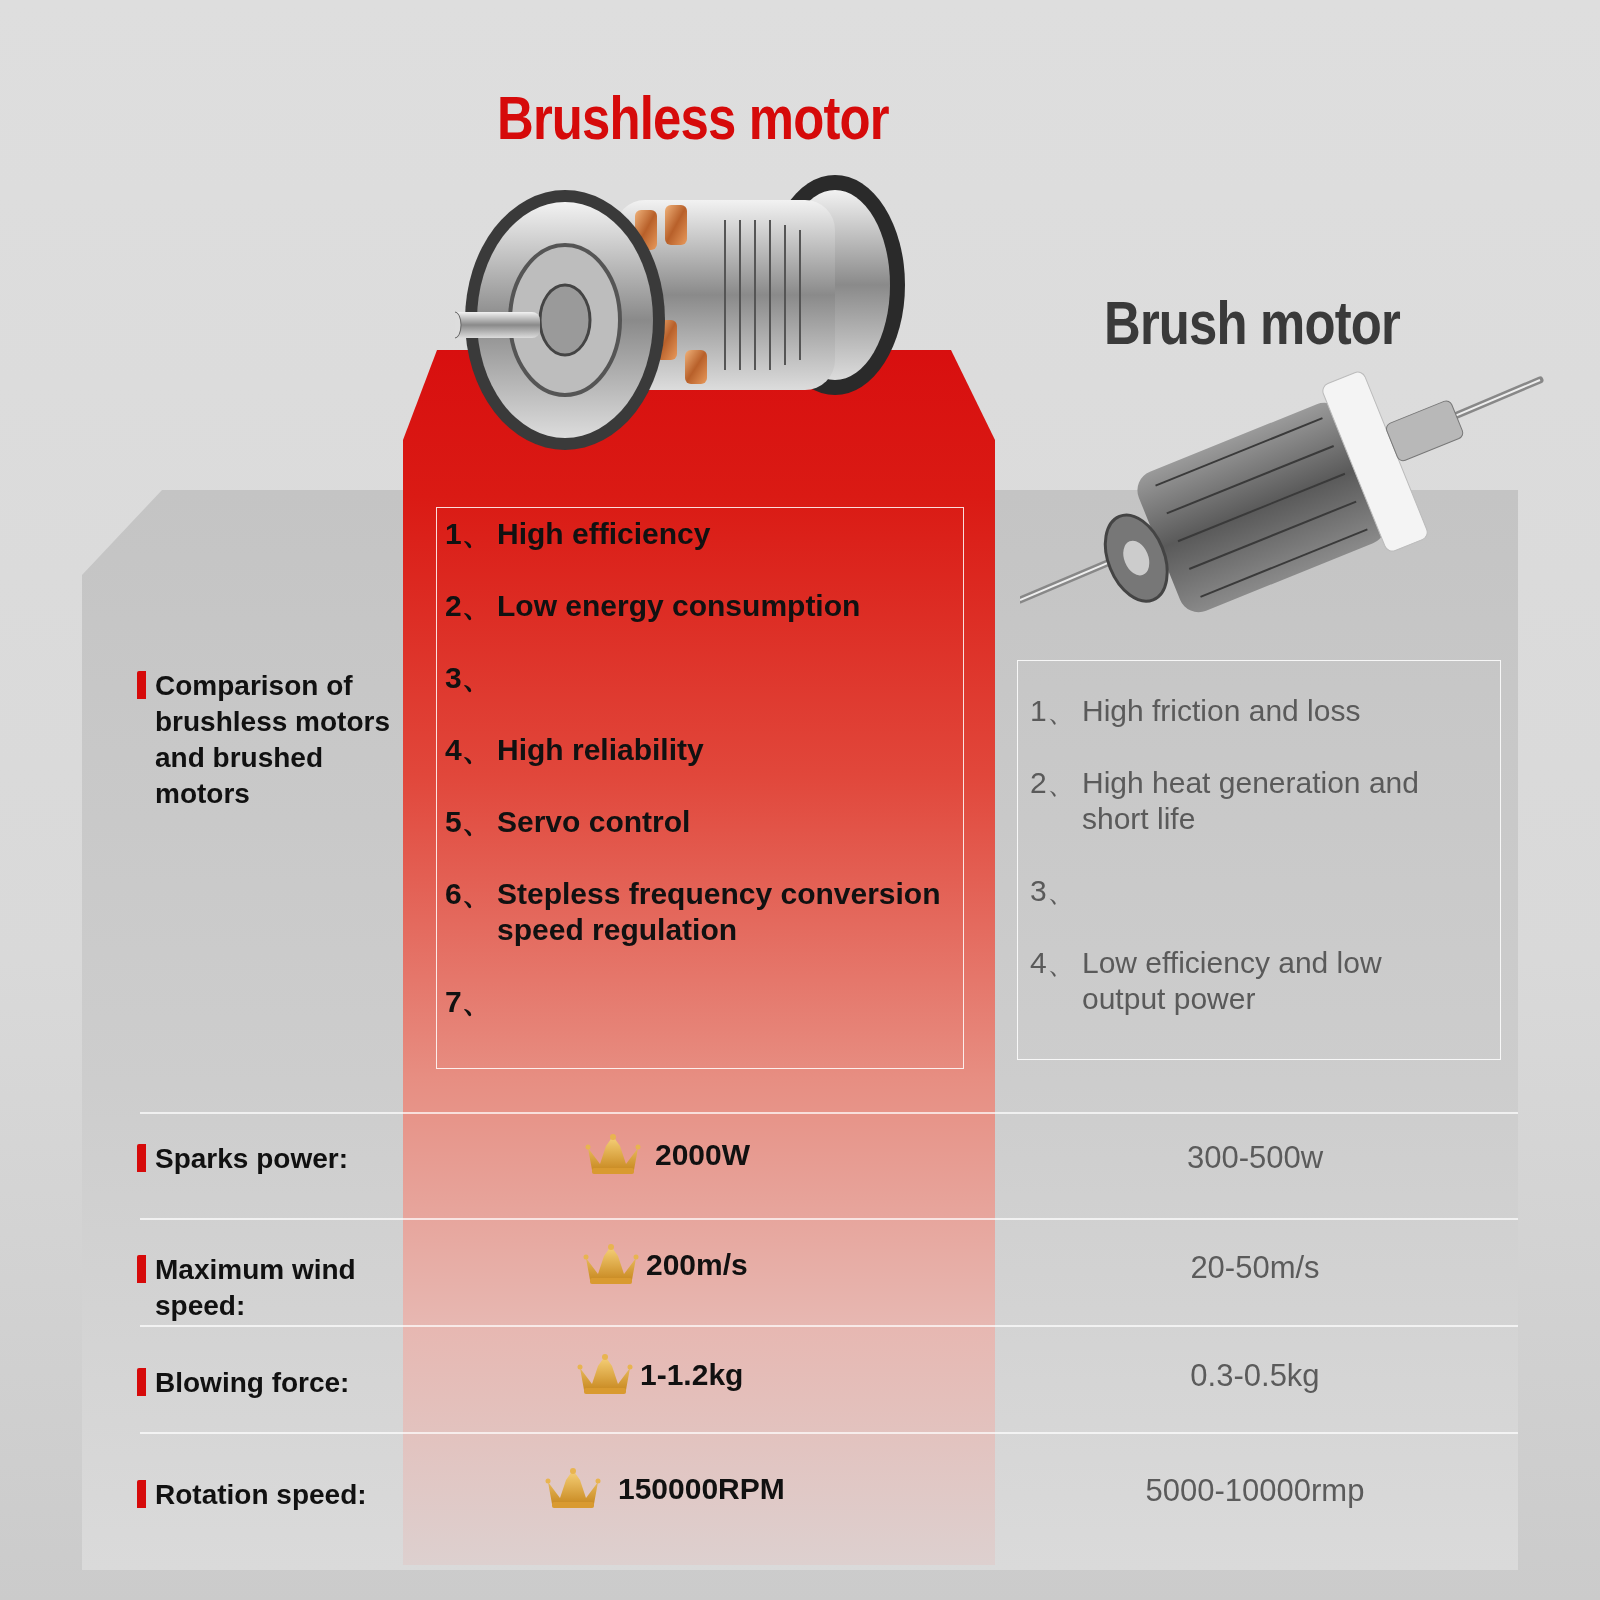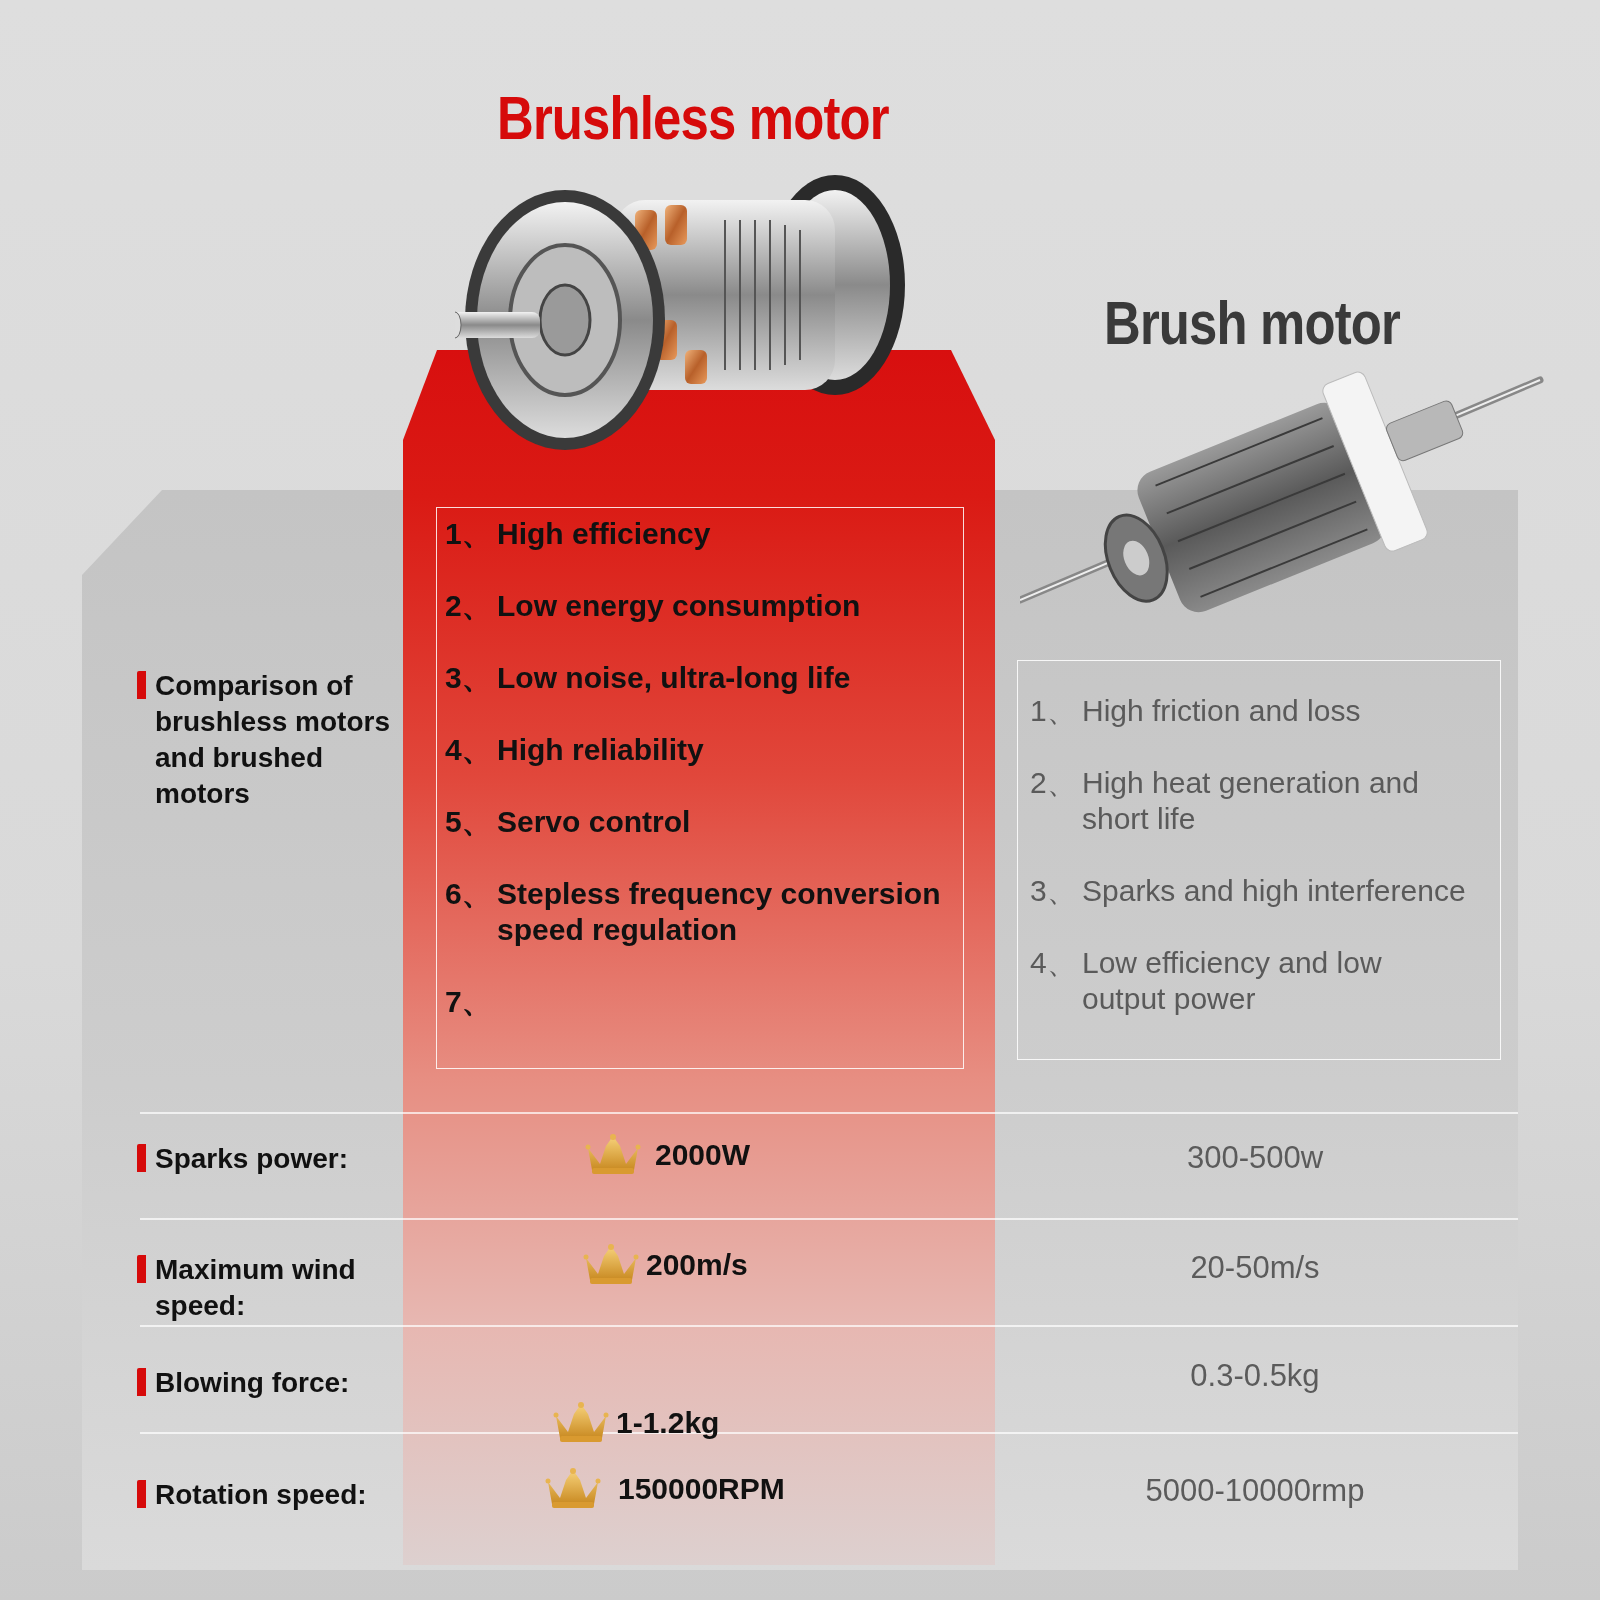--- a/index.html
+++ b/index.html
@@ -142,21 +142,20 @@
   <div class="list-item" style="top:8px;">
       <span class="num">1、</span>
       <span>High efficiency</span>
     </div>
   <div class="list-item" style="top:80px;">
       <span class="num">2、</span>
       <span>Low energy consumption</span>
     </div>
   <div class="list-item" style="top:152px;">
       <span class="num">3、</span>
-      <span>Low noise, ultra-long life</span>
     </div>
   <div class="list-item" style="top:224px;">
       <span class="num">4、</span>
       <span>High reliability</span>
     </div>
   <div class="list-item" style="top:296px;">
       <span class="num">5、</span>
       <span>Servo control</span>
     </div>
   <div class="list-item" style="top:368px; width:510px;">
@@ -172,21 +171,20 @@
   <div class="list-item" style="top:32px;">
       <span class="num">1、</span>
       <span>High friction and loss</span>
     </div>
   <div class="list-item" style="top:104px; width:420px;">
       <span class="num">2、</span>
       <span>High heat generation and short life</span>
     </div>
   <div class="list-item" style="top:212px;">
       <span class="num">3、</span>
-      <span>Sparks and high interference</span>
     </div>
   <div class="list-item" style="top:284px; width:380px;">
       <span class="num">4、</span>
       <span>Low efficiency and low output power</span>
     </div>
 </div>
 
 <div class="divider" style="top:1112px;"></div>
 <div class="divider" style="top:1218px;"></div>
 <div class="divider" style="top:1325px;"></div>
@@ -228,21 +226,21 @@
 <div class="val-bl" style="left:582px; top:1244px;">
   <svg class="crown" viewBox="0 0 58 42">
       <path d="M4 14 L16 30 L22 12 L29 2 L36 12 L42 30 L54 14 L50 36 L8 36 Z" fill="url(#gold)"></path>
       <rect x="8" y="34" width="42" height="6" rx="2" fill="#d99a30"></rect>
       <circle cx="4" cy="13" r="2.5" fill="#e8b450"></circle>
       <circle cx="29" cy="3" r="3" fill="#e8b450"></circle>
       <circle cx="54" cy="13" r="2.5" fill="#e8b450"></circle>
     </svg>
   <span>200m/s</span>
 </div>
-<div class="val-bl" style="left:552px; top:1354px;margin-top:48px;">
+<div class="val-bl" style="left:576px; top:1354px;">
   <svg class="crown" viewBox="0 0 58 42">
       <path d="M4 14 L16 30 L22 12 L29 2 L36 12 L42 30 L54 14 L50 36 L8 36 Z" fill="url(#gold)"></path>
       <rect x="8" y="34" width="42" height="6" rx="2" fill="#d99a30"></rect>
       <circle cx="4" cy="13" r="2.5" fill="#e8b450"></circle>
       <circle cx="29" cy="3" r="3" fill="#e8b450"></circle>
       <circle cx="54" cy="13" r="2.5" fill="#e8b450"></circle>
     </svg>
   <span>1-1.2kg</span>
 </div>
 <div class="val-bl" style="left:544px; top:1468px;">

